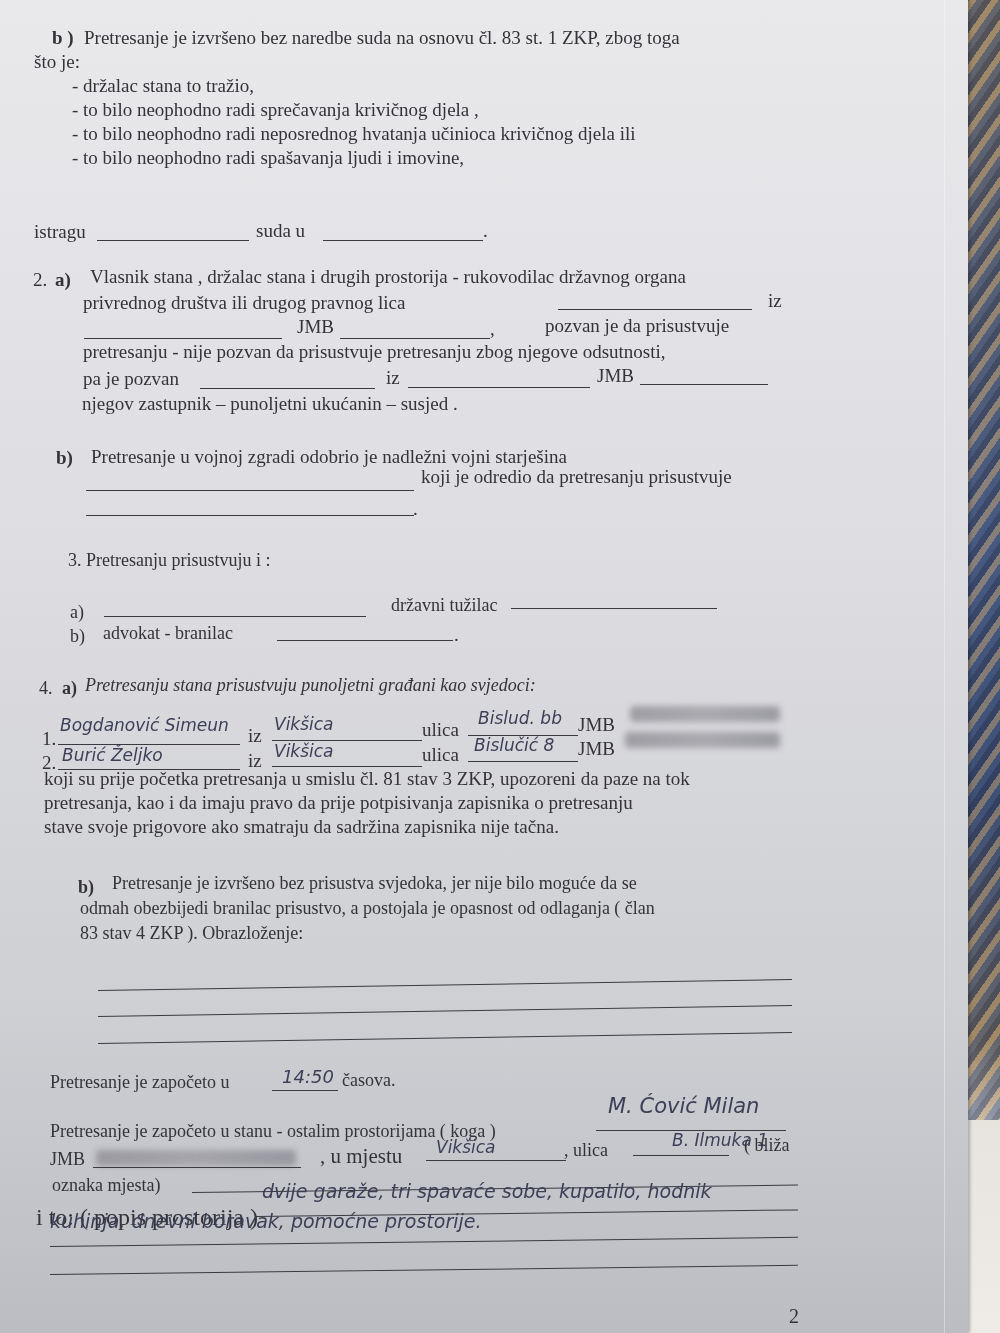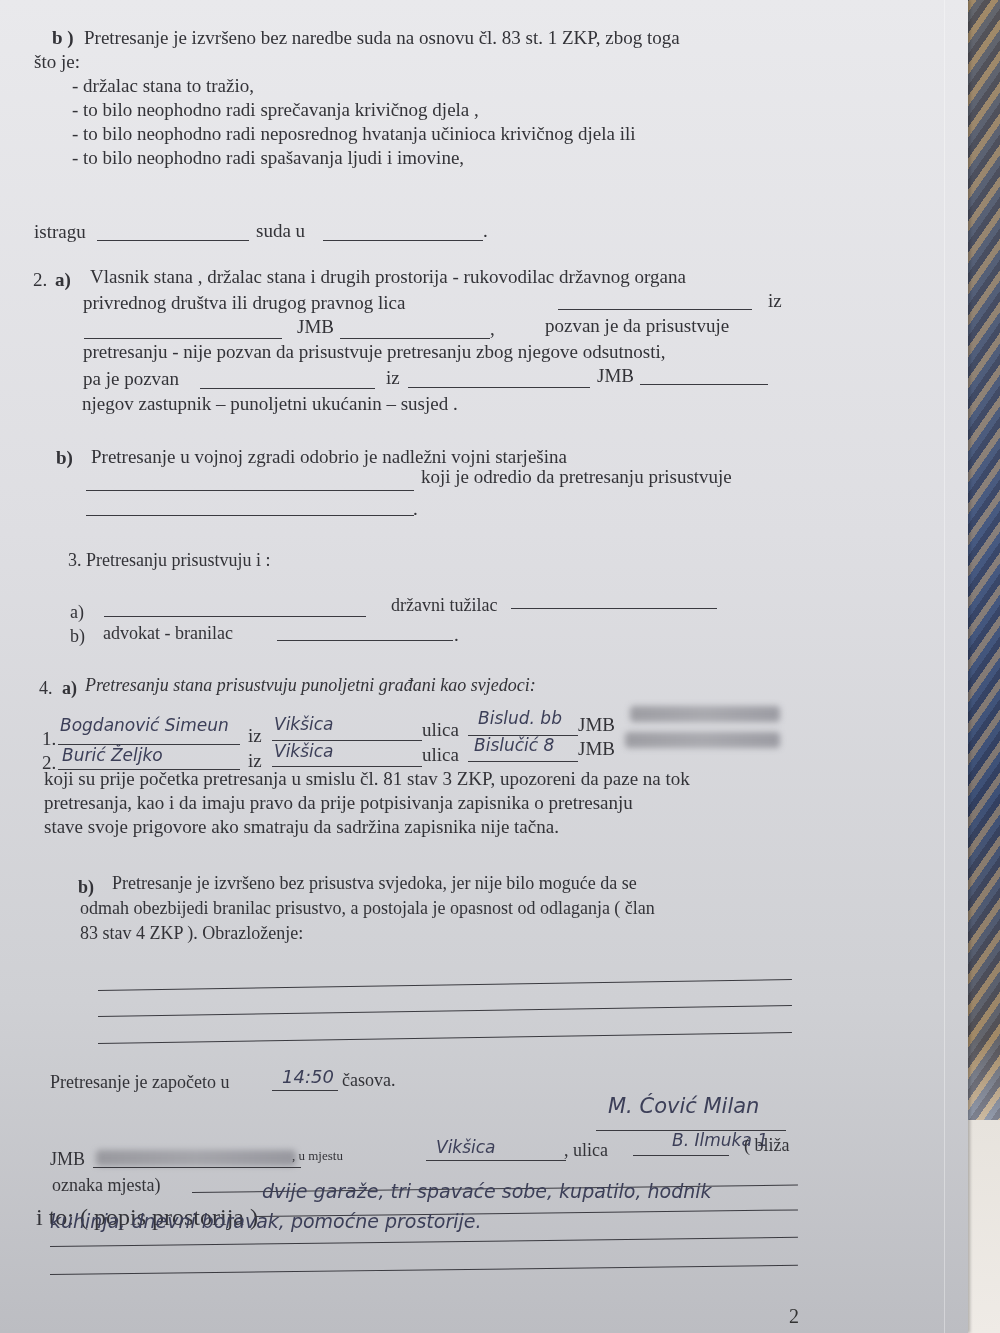--- a/index.html
+++ b/index.html
@@ -129,27 +129,28 @@
   <span class="t" style="left:80px;top:922px;font-size:18px;">83  stav 4 ZKP ). Obrazloženje:</span>
   <div class="line" style="left:98px;top:990px;width:694px;transform:rotate(-0.9deg);transform-origin:left;"></div>
   <div class="line" style="left:98px;top:1016px;width:694px;transform:rotate(-0.9deg);transform-origin:left;"></div>
   <div class="line" style="left:98px;top:1043px;width:694px;transform:rotate(-0.9deg);transform-origin:left;"></div>
 
   <span class="t" style="left:50px;top:1071px;font-size:18px;">Pretresanje je započeto u</span>
   <span class="hw" style="left:282px;top:1066px;font-size:18px;">14:50</span>
   <div class="line" style="left:272px;top:1090px;width:66px;"></div>
   <span class="t" style="left:342px;top:1069px;font-size:18px;">časova.</span>
 
+  <span class="t" style="left:50px;top:1120px;font-size:18px;">Pretresanje je započeto u stanu  - ostalim prostorijama ( koga )</span>
   <span class="hw" style="left:608px;top:1094px;font-size:21px;">M. Ćović Milan</span>
   <div class="line" style="left:596px;top:1130px;width:190px;"></div>
 
   <span class="t" style="left:50px;top:1148px;font-size:18px;">JMB</span>
   <div class="blur" style="left:96px;top:1150px;width:200px;"></div>
   <div class="line" style="left:93px;top:1167px;width:208px;"></div>
-  <span class="t" style="left:292px;top:1145px;font-size:13px;">,   u  mjestu</span>
+  <span class="t" style="left:320px;top:1145px;font-size:21px;">,   u  mjestu</span>
   <span class="hw" style="left:436px;top:1137px;">Vikšica</span>
   <div class="line" style="left:426px;top:1160px;width:140px;"></div>
   <span class="t" style="left:564px;top:1139px;font-size:18px;">, ulica</span>
   <span class="hw" style="left:672px;top:1130px;">B. Ilmuka 1</span>
   <div class="line" style="left:633px;top:1155px;width:96px;"></div>
   <span class="t" style="left:744px;top:1134px;font-size:18px;">( bliža</span>
 
   <span class="t" style="left:52px;top:1174px;font-size:18px;">oznaka  mjesta)</span>
   <div class="line" style="left:192px;top:1192px;width:606px;transform:rotate(-0.7deg);transform-origin:left;"></div>
 

